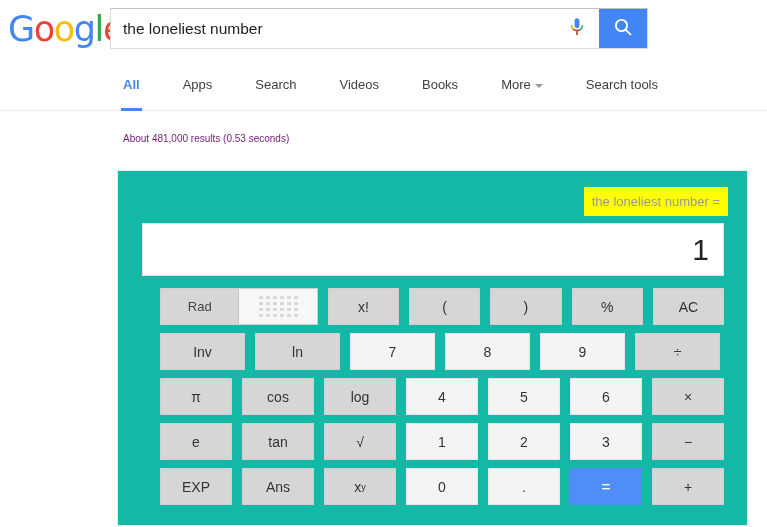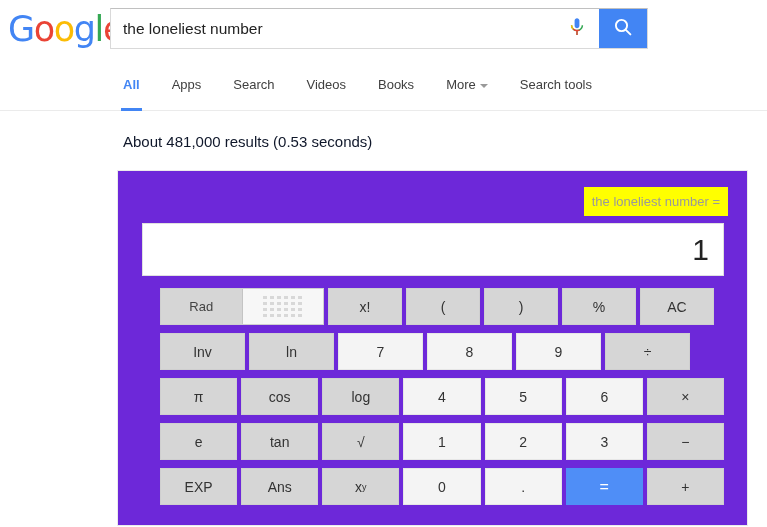--- a/index.html
+++ b/index.html
@@ -87,21 +87,21 @@
     height: 52px;
     border-bottom: 1px solid #ebebeb;
     background: #fff;
   }
   .tabs {
     position: absolute;
     left: 121px;
     top: 18px;
     display: flex;
     align-items: flex-end;
-    gap: 0;
+    gap: 11px;
   }
   .tab {
     font-size: 13px;
     color: #404040;
     padding: 0 16px;
     line-height: 18px;
     cursor: pointer;
     position: relative;
     white-space: nowrap;
   }
@@ -127,34 +127,34 @@
     border-right: 4px solid transparent;
     border-top: 4px solid #999;
     vertical-align: middle;
   }
 
   
   .result-stats {
     position: absolute;
     left: 123px;
     top: 133px;
-    font-size: 15px;
-    color: #0f172a;
+    font-size: 10px;
+    color: #701a75;
   }
 
   
   .calc-card {
     position: absolute;
     left: 117px;
     top: 170px;
     width: 631px;
     height: 356px;
     box-sizing: border-box;
     border: 1px solid #ebebeb;
-    background: #6d28d9;
+    background: #14b8a6;
   }
   .calc-inner {
     position: absolute;
     left: 24px;
     top: 20px;
     width: 582px;
   }
 
   .expr-row {
     height: 26px;
@@ -189,21 +189,21 @@
     color: #222;
     font-family: "Liberation Sans", sans-serif;
     line-height: 34px;
   }
 
   .keypad {
     margin-top: 12px;
   }
   .krow {
     display: flex;
-    gap: 4px;
+    gap: 10px;
     margin-bottom: 8px;
     padding-left: 18px;
   }
   .key {
     height: 37px;
     box-sizing: border-box;
     display: flex;
     align-items: center;
     justify-content: center;
     font-size: 14px;

